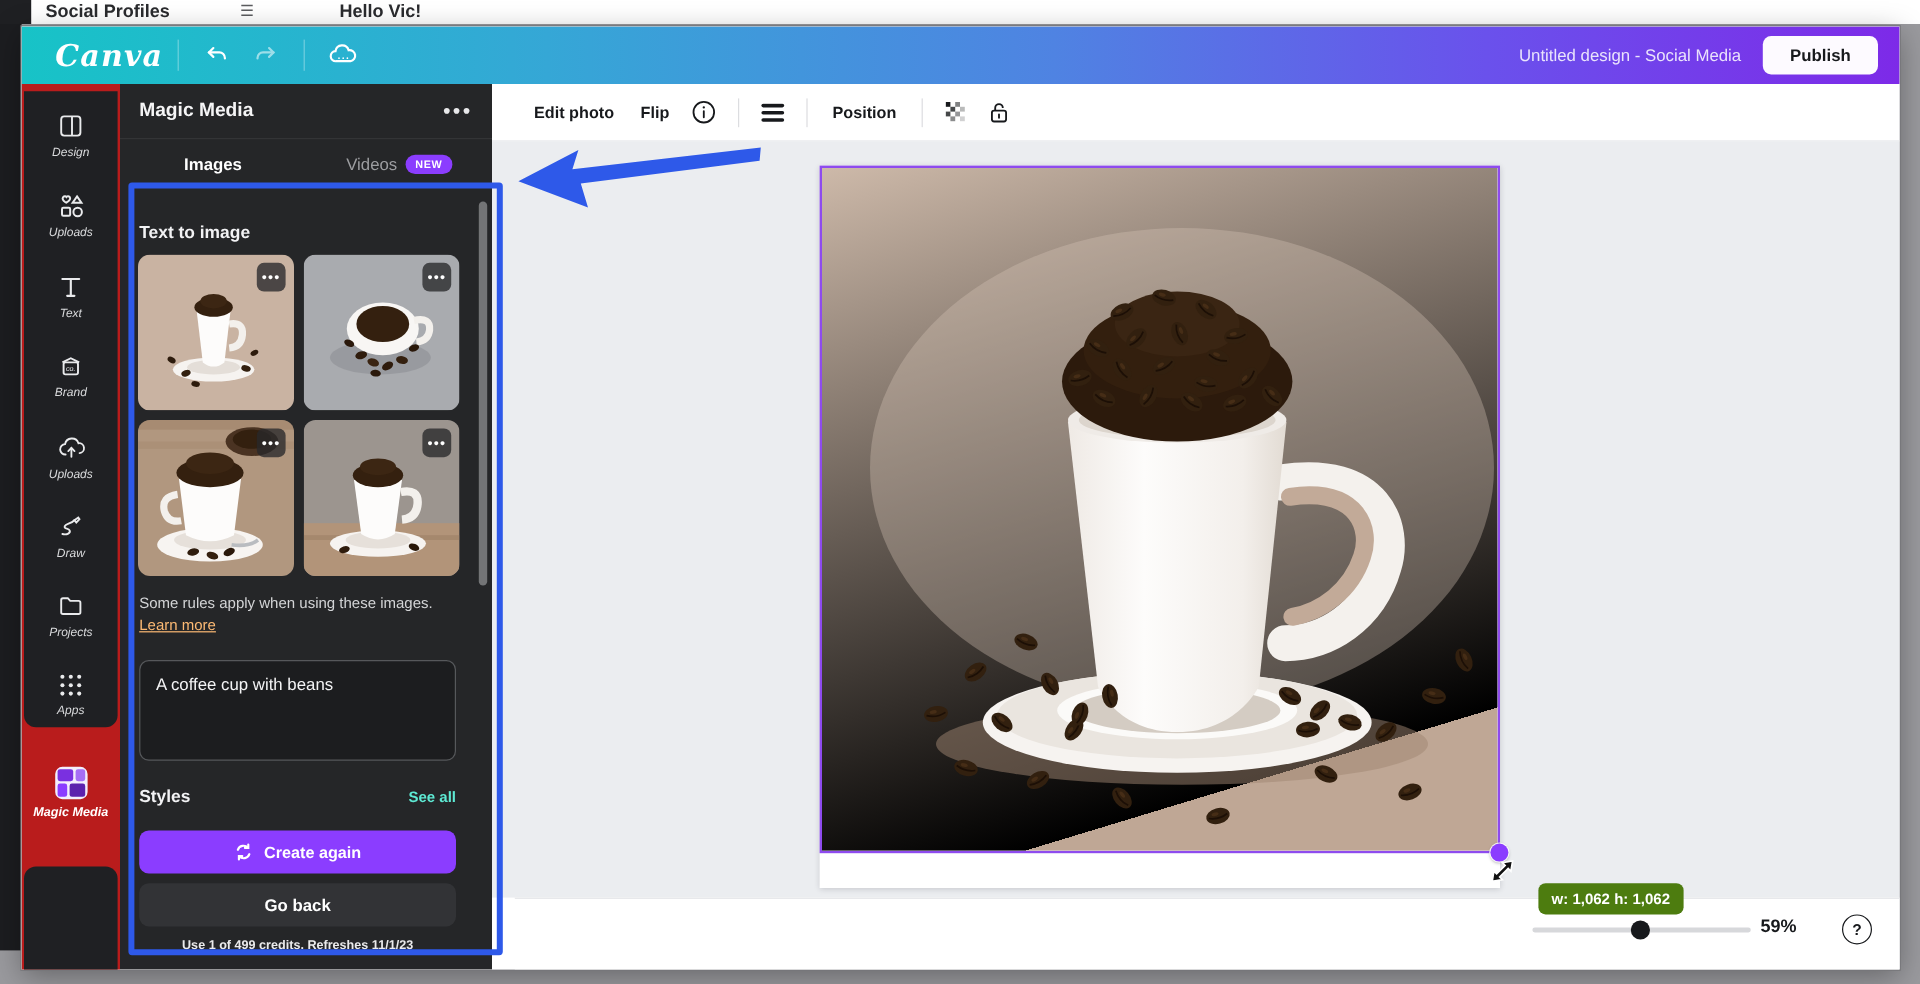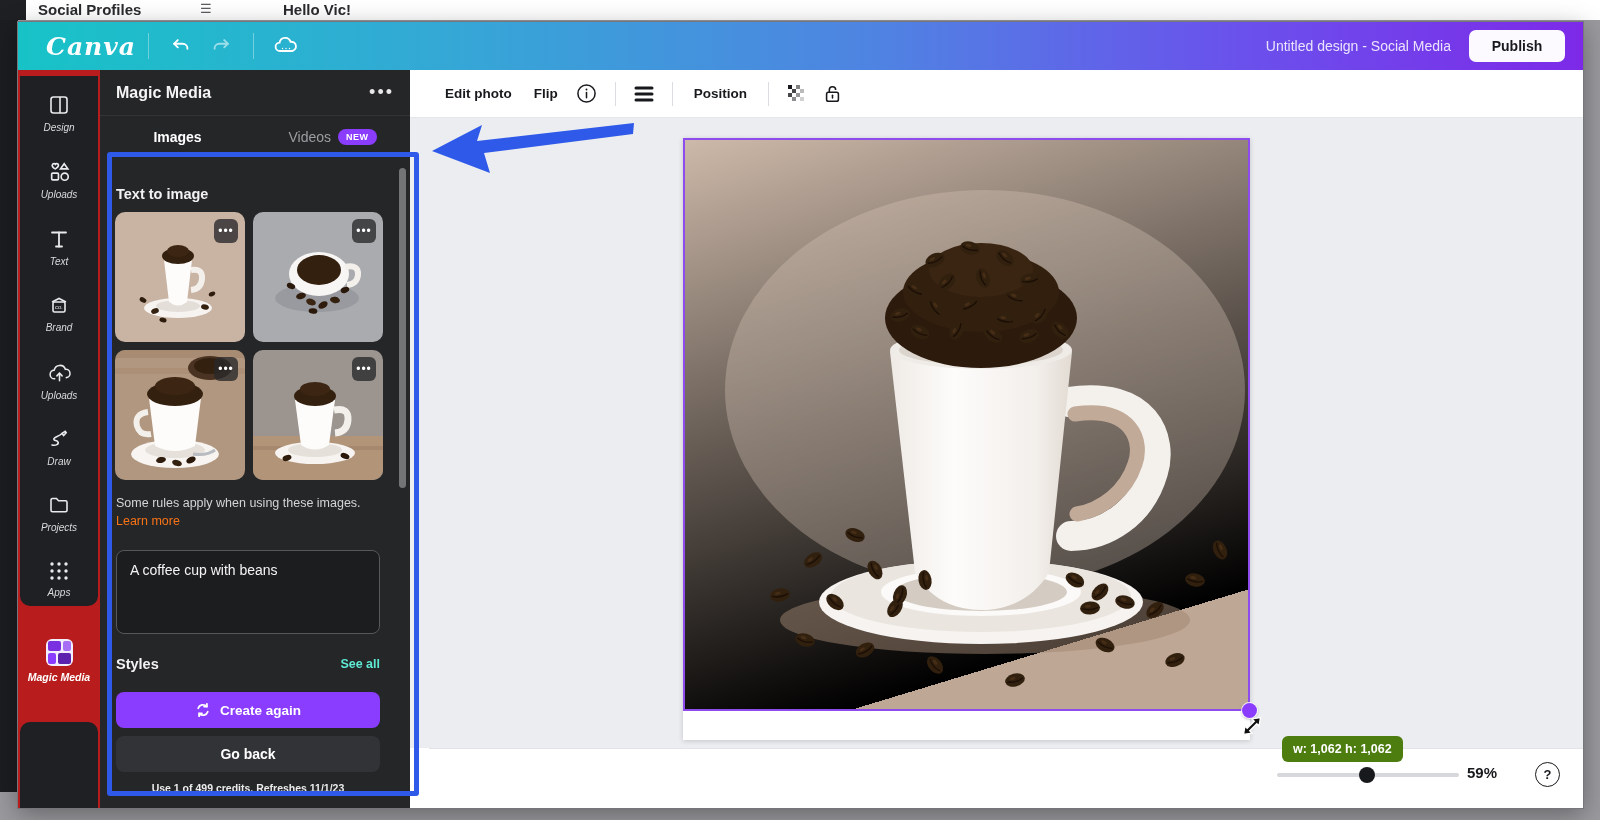--- a/index.html
+++ b/index.html
@@ -53,21 +53,21 @@
   .panel-scroll { position:absolute; left:0; top:88px; width:100%; height:650px; }
   .section-title { position:absolute; left:16px; top:28px; font-size:14.5px; font-weight:600; color:#f2f2f4; }
   .thumb { position:absolute; width:130px; height:130px; border-radius:10px; overflow:hidden; cursor:pointer; }
   .thumb svg { display:block; }
   .t1 { left:15px; top:54px; }
   .t2 { left:153px; top:54px; }
   .t3 { left:15px; top:192px; }
   .t4 { left:153px; top:192px; }
   .thumb-menu { position:absolute; top:7px; right:7px; width:24px; height:24px; border-radius:6px; background:rgba(40,40,42,.78); color:#fff; display:flex; align-items:center; justify-content:center; font-size:12px; letter-spacing:1px; cursor:pointer; }
   .rules { position:absolute; left:16px; top:336px; width:266px; font-size:12.5px; line-height:1.45; color:#d3d4d6; }
-  .rules a { color:#f97316; cursor:pointer; }
+  .rules a { color:#fdba74; text-decoration:underline; cursor:pointer; }
   .prompt-box { position:absolute; left:16px; top:392px; width:264px; height:84px; background:#1c1d1f; border:1px solid #56585b; border-radius:8px; padding:11px 13px; font-size:14px; color:#f4f4f5; cursor:text; }
   .styles-row { position:absolute; left:16px; top:498px; width:264px; display:flex; justify-content:space-between; align-items:center; }
   .styles-label { font-size:14.5px; font-weight:700; color:#f2f2f4; }
   .see-all { font-size:12.5px; font-weight:700; color:#5eead4; cursor:pointer; }
   .btn-create { position:absolute; left:16px; top:534px; width:264px; height:36px; background:#8b3dff; border-radius:8px; display:flex; align-items:center; justify-content:center; gap:9px; font-size:13.5px; font-weight:700; color:#fff; cursor:pointer; }
   .btn-goback { position:absolute; left:16px; top:578px; width:264px; height:36px; background:#323336; border-radius:8px; display:flex; align-items:center; justify-content:center; font-size:14px; font-weight:700; color:#fff; cursor:pointer; }
   .credits { position:absolute; left:0; top:624px; width:296px; text-align:center; font-size:10.5px; font-weight:600; color:#ebebec; }
   .scrollbar { position:absolute; right:4px; top:10px; width:7px; height:320px; background:#737476; border-radius:4px; cursor:pointer; }
   .collapse-tab { position:absolute; left:392px; top:382px; width:12px; height:54px; background:#232427; border-radius:0 9px 9px 0; box-shadow:1px 0 2px rgba(0,0,0,.3); cursor:pointer; }
 

